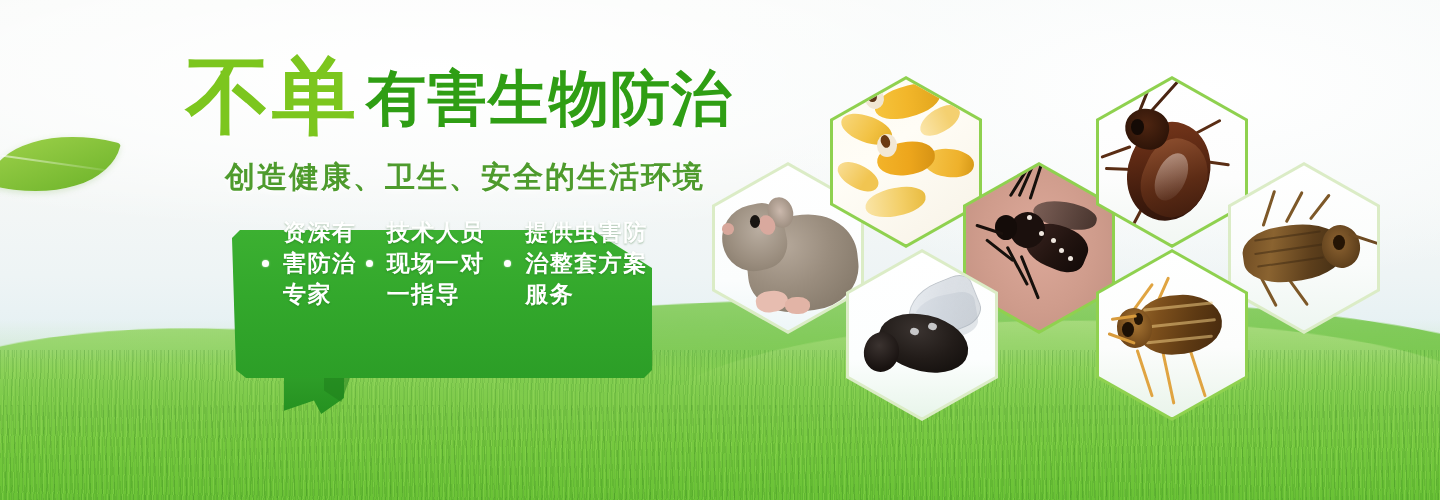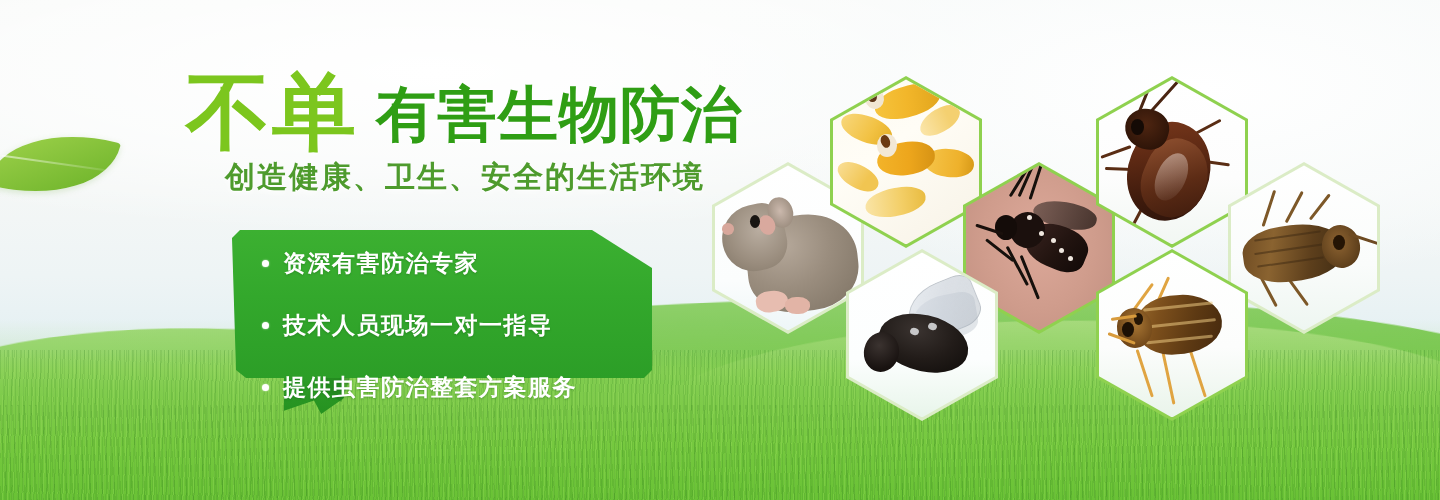--- a/index.html
+++ b/index.html
@@ -82,31 +82,31 @@
   }
   .leaf-vein{
     position:absolute;left:6%;top:47%;width:88%;height:2px;
     background:linear-gradient(90deg, rgba(255,255,255,0.55), rgba(255,255,255,0.1));
     transform:rotate(-6deg);
     border-radius:2px;
   }
 
   
   .headline{
-    position:absolute;left:186px;top:74px;
+    position:absolute;left:186px;top:58px;
     display:flex;align-items:flex-end;white-space:nowrap;
   }
   .head-a{
     font-size:84px;font-weight:bold;letter-spacing:2px;
     color:#7cc61e;line-height:.92;
     text-shadow:0 1px 0 rgba(255,255,255,.9), 0 2px 5px rgba(255,255,255,.85);
   }
   .head-b{
     font-size:60px;font-weight:bold;letter-spacing:1px;
-    color:#2f9e14;line-height:1.18;margin-left:18px;
+    color:#2f9e14;line-height:1.18;margin-left:8px;
     text-shadow:0 1px 0 rgba(255,255,255,.9), 0 2px 5px rgba(255,255,255,.85);
   }
   .subhead{
     position:absolute;left:225px;top:157px;
     font-size:30px;font-weight:bold;letter-spacing:2px;
     color:#4e9b2d;
     text-shadow:0 1px 0 rgba(255,255,255,.9), 0 2px 6px rgba(255,255,255,.9);
   }
 
   
@@ -123,21 +123,21 @@
     background:linear-gradient(180deg,#2f9f29 0%,#259120 100%);
     clip-path:polygon(0% 0%, 100% 0%, 100% 62%, 62% 100%, 50% 68%, 0% 92%);
   }
   .ribbon-tail-dark{
     position:absolute;left:92px;top:142px;width:28px;height:30px;
     background:#1f7f1b;opacity:.55;
     clip-path:polygon(0% 0%, 100% 0%, 62% 100%, 0% 62%);
   }
   .bullets{
     position:absolute;left:30px;top:14px;
-    display:flex;flex-direction:column;gap:24px;
+    display:flex;gap:2px;
   }
   .bullet{
     display:flex;align-items:center;gap:14px;
     height:38px;
   }
   .dot{
     width:7px;height:7px;border-radius:50%;background:#ffffff;flex:none;
     box-shadow:0 0 2px rgba(255,255,255,.7);
   }
   .btext{

